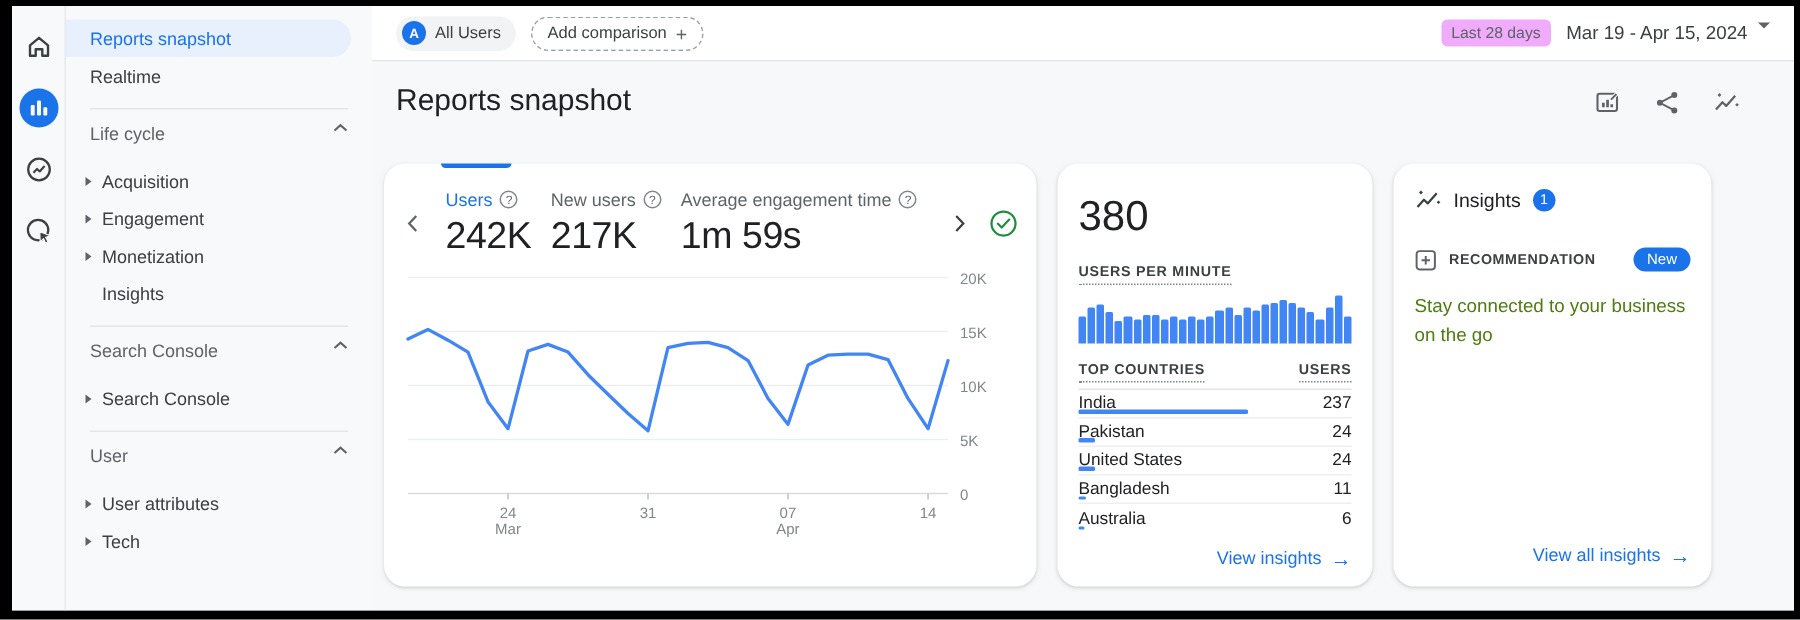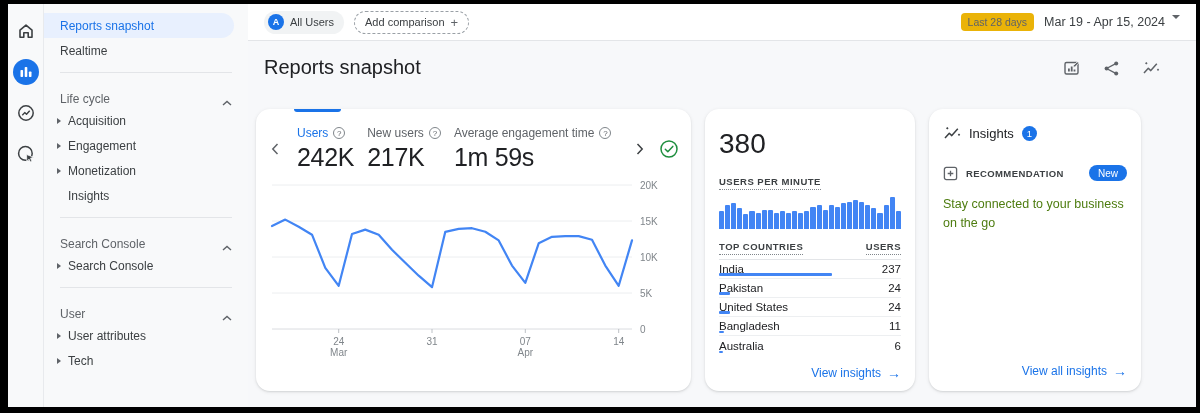--- a/index.html
+++ b/index.html
@@ -12,35 +12,35 @@
   
   .rail { width:36px; background:#f8f9fa; border-right:1px solid #e8eaed; display:flex; flex-direction:column; align-items:center; padding-top:14px; gap:15px; flex-shrink:0; }
   .rail-btn { width:26px; height:26px; display:flex; align-items:center; justify-content:center; border-radius:50%; }
   .rail-btn.selected { background:#1a73e8; }
 
   
   .sidebar { width:204px; background:#f8f9fa; padding-top:9px; font-size:12px; flex-shrink:0; }
   .sb-item { height:25px; display:flex; align-items:center; padding-left:16px; color:#3c4043; margin-right:14px; border-radius:0 14px 14px 0; }
   .sb-selected { background:#e8f0fe; color:#1a73e8; font-weight:500; }
   .sb-divider { height:1px; background:#e3e5e8; margin:9px 16px 9px 16px; }
-  .sb-section { height:24px; display:flex; align-items:flex-end; justify-content:space-between; padding:0 16px; color:#5f6368; margin-bottom:2px; }
+  .sb-section { height:24px; display:flex; align-items:flex-start; justify-content:space-between; padding:0 16px; color:#5f6368; margin-bottom:2px; }
   .sb-child { padding-left:13px; gap:7px; }
   .tri { width:0; height:0; border-left:4px solid #5f6368; border-top:3.5px solid transparent; border-bottom:3.5px solid transparent; flex-shrink:0; }
   .tri-spacer { width:4px; flex-shrink:0; }
 
   
   .main { flex:1; display:flex; flex-direction:column; background:#f7f8fa; min-width:0; }
   .topbar { height:37px; background:#fff; border-bottom:1px solid #e3e5e8; display:flex; align-items:center; padding:0 16px; gap:10px; flex-shrink:0; }
   .pill { height:23px; display:inline-flex; align-items:center; gap:6px; border-radius:12px; font-size:11px; color:#3c4043; padding:0 10px; }
   .pill-allusers { background:#f1f3f4; padding-left:4px; font-weight:500; }
   .avatar { width:16px; height:16px; border-radius:50%; background:#1a73e8; color:#fff; font-size:9px; font-weight:700; display:flex; align-items:center; justify-content:center; }
   .pill-add { border:1px dashed #9aa0a6; }
   .plus { font-size:13px; color:#5f6368; line-height:1; }
   .spacer { flex:1; }
-  .chip { background:#eab308; border-radius:4px; font-size:10.5px; color:#5f6368; padding:3px 7px; font-weight:500; }
+  .chip { background:#f0abfc; border-radius:4px; font-size:10.5px; color:#5f6368; padding:3px 7px; font-weight:500; }
   .date-text { font-size:12.5px; color:#3c4043; display:inline-flex; align-items:flex-start; gap:7px; }
   .caret-down { width:0; height:0; border-top:4px solid #5f6368; border-left:4px solid transparent; border-right:4px solid transparent; display:inline-block; }
 
   .titlebar { display:flex; align-items:flex-start; justify-content:space-between; padding:15px 36px 0 16px; height:68px; flex-shrink:0; }
   .page-title { font-size:20px; font-weight:400; color:#202124; }
   .title-icons { display:flex; gap:22px; align-items:center; margin-top:3px; }
 
   
   .cards { display:flex; gap:14px; padding:0 8px; height:282px; }
   .card { background:#fff; border-radius:14px; box-shadow:0 1px 2px rgba(60,64,67,.14), 0 1px 4px rgba(60,64,67,.08); }

